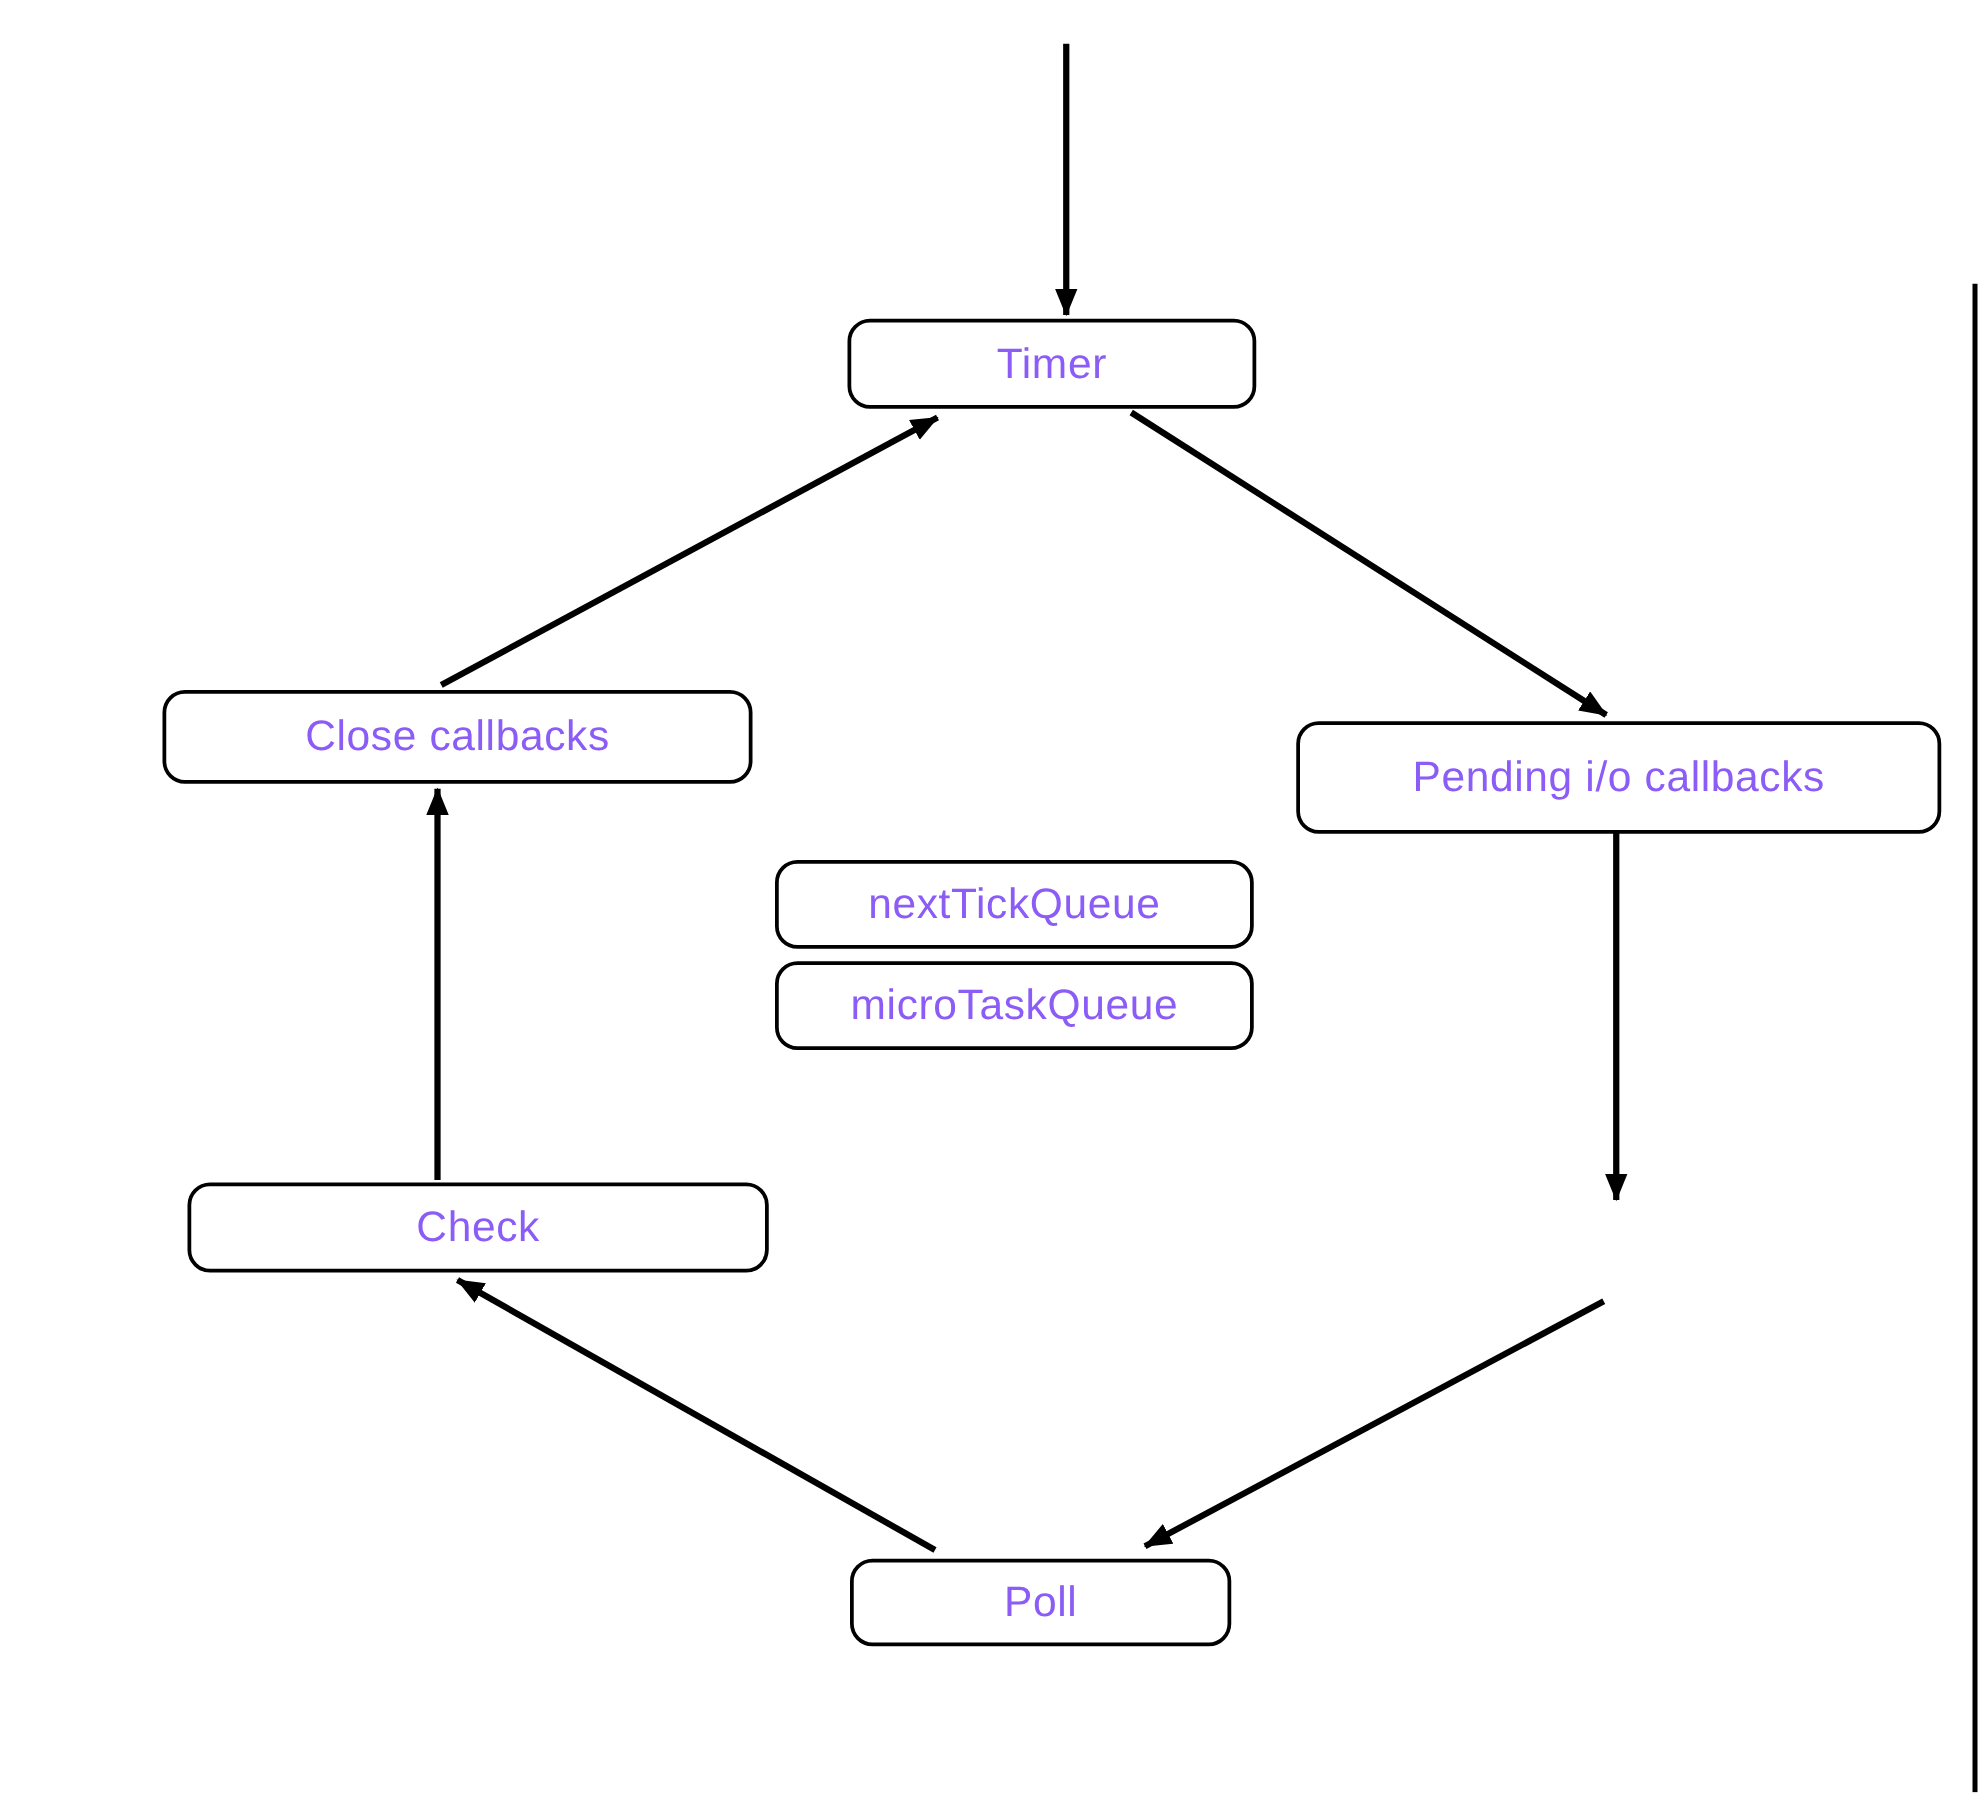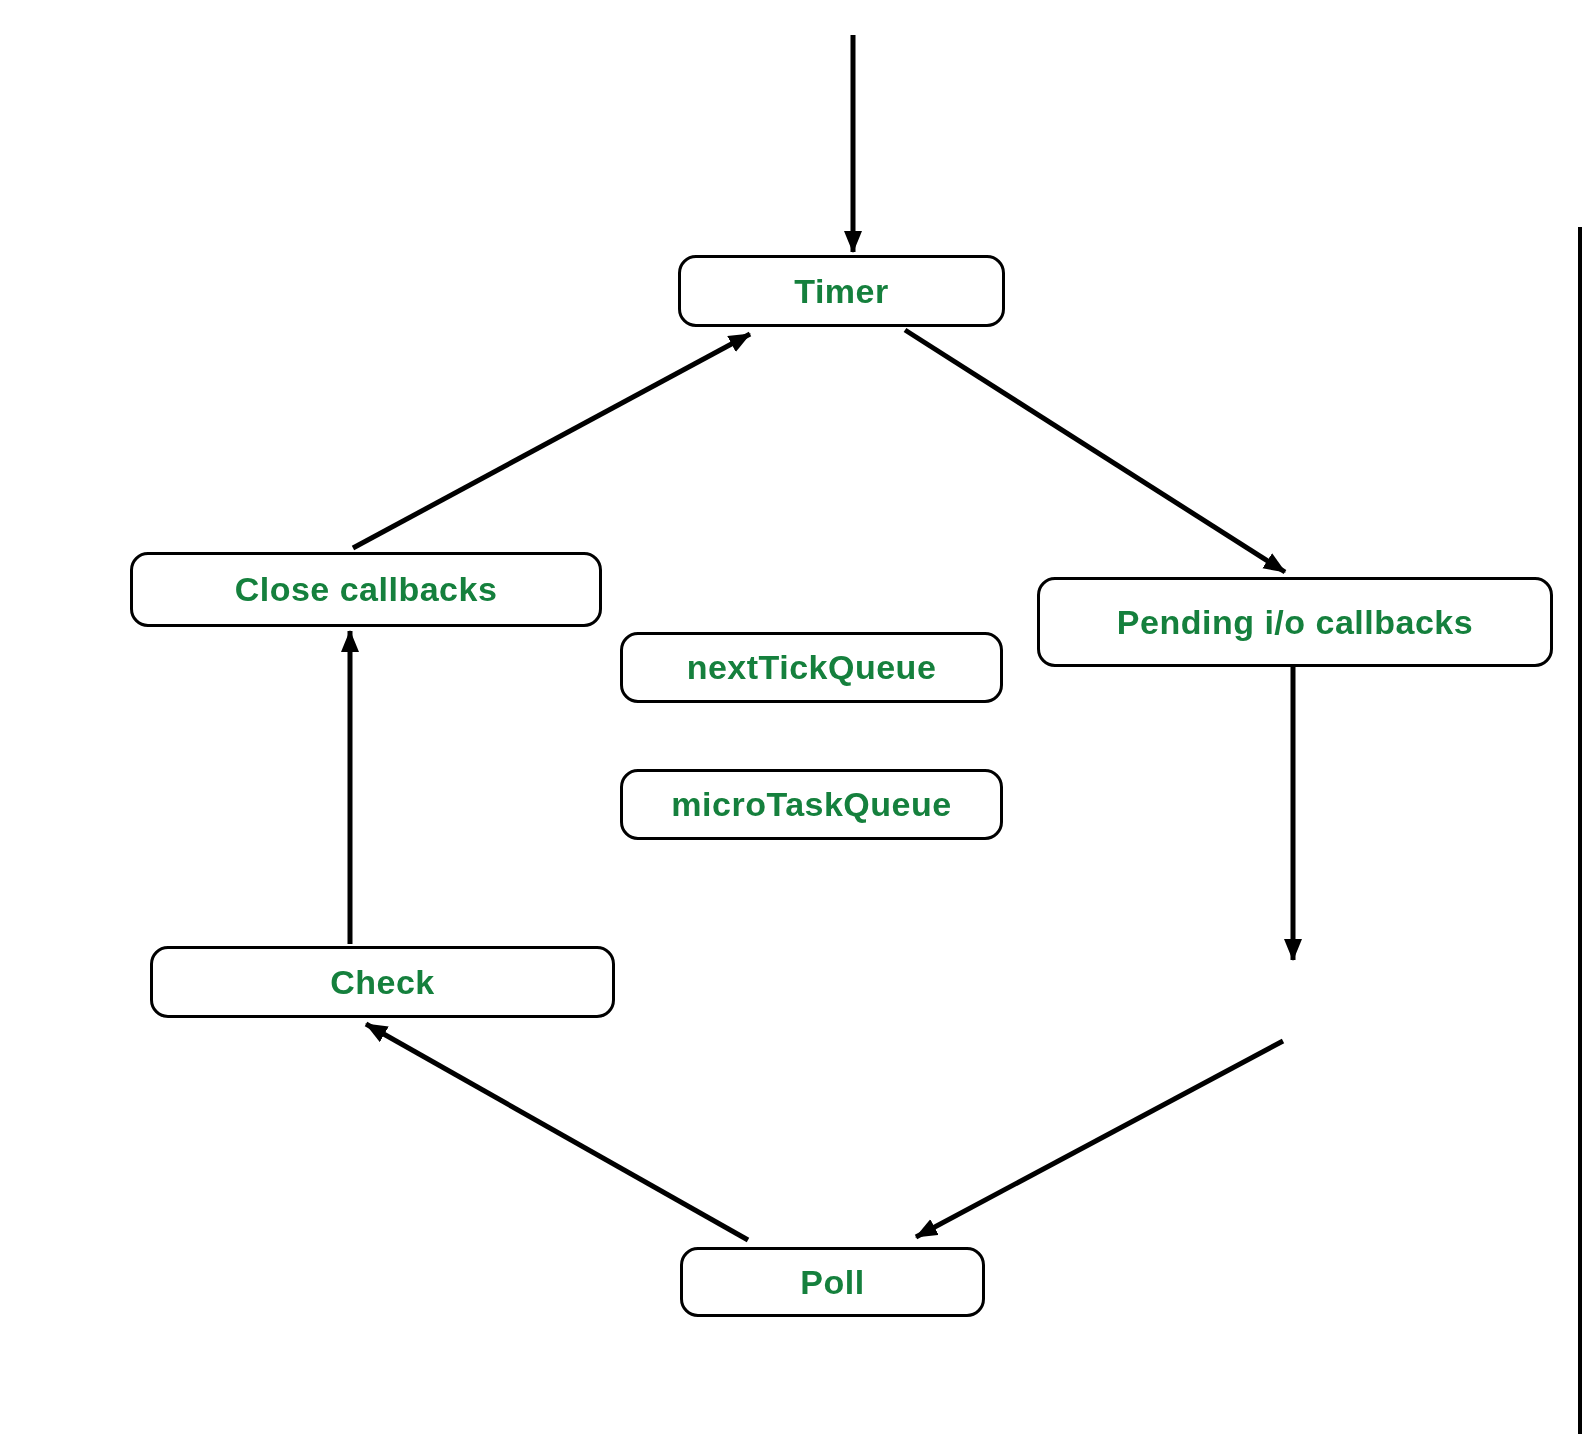--- a/index.html
+++ b/index.html
@@ -24,30 +24,30 @@
   }
   .node {
     position: absolute;
     box-sizing: border-box;
     border: 3px solid #000000;
     border-radius: 18px;
     background: #ffffff;
     display: flex;
     align-items: center;
     justify-content: center;
-    font-weight: 700;
+    font-weight: 400;
     font-size: 34px;
-    color: #15803d;
+    color: #8b5cf6;
     letter-spacing: 0.5px;
     white-space: nowrap;
   }
   .node-timer            { left: 678px;  top: 255px;  width: 327px; height: 72px; }
   .node-close-callbacks  { left: 130px;  top: 552px;  width: 472px; height: 75px; }
   .node-pending-io       { left: 1037px; top: 577px;  width: 516px; height: 90px; }
-  .node-next-tick-queue  { left: 620px;  top: 632px;  width: 383px; height: 71px; }
+  .node-next-tick-queue  { left: 620px;  top: 688px;  width: 383px; height: 71px; }
   .node-micro-task-queue { left: 620px;  top: 769px;  width: 383px; height: 71px; }
   .node-check            { left: 150px;  top: 946px;  width: 465px; height: 72px; }
   .node-idle-prepare     { left: 1037px; top: 966px;  width: 516px; height: 72px; }
   .node-poll             { left: 680px;  top: 1247px; width: 305px; height: 70px; }
 </style>
 </head>
 <body>
 
 <div class="canvas">
 

